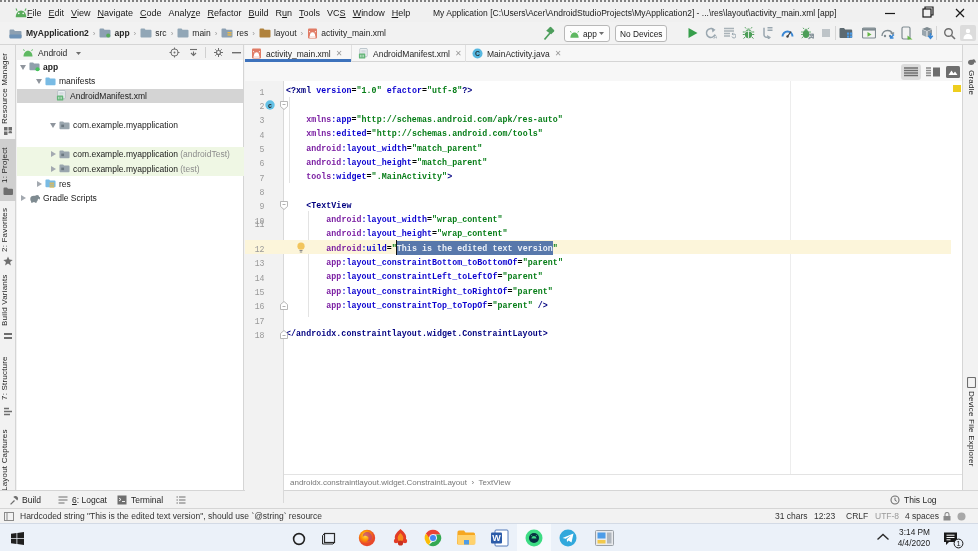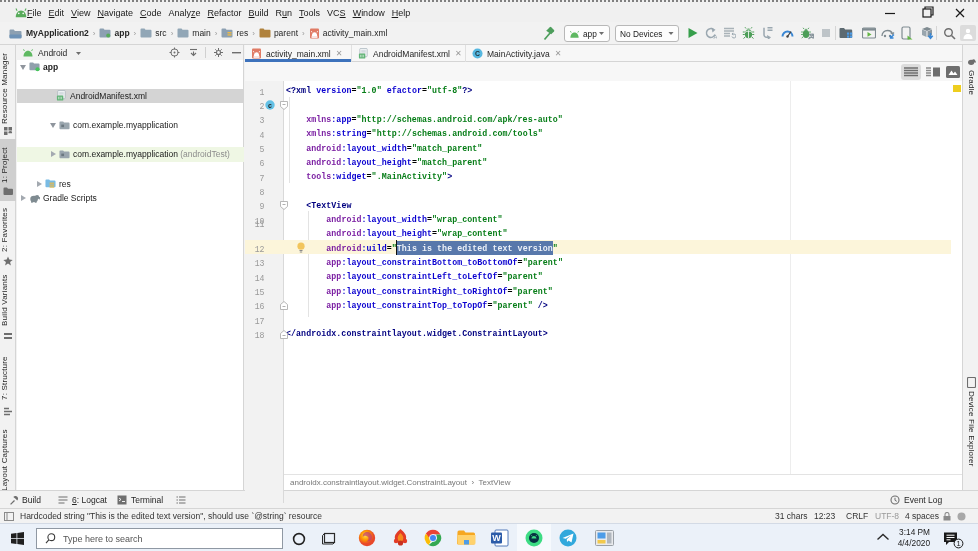--- a/index.html
+++ b/index.html
@@ -85,20 +85,21 @@
       <span><u>C</u>ode</span>
       <span>Analy<u>z</u>e</span>
       <span><u>R</u>efactor</span>
       <span><u>B</u>uild</span>
       <span>R<u>u</u>n</span>
       <span><u>T</u>ools</span>
       <span>VC<u>S</u></span>
       <span><u>W</u>indow</span>
       <span><u>H</u>elp</span>
   </div>
+  <div id="wintitle">My Application [C:\Users\Acer\AndroidStudioProjects\MyApplication2] - ...\res\layout\activity_main.xml [app]</div>
   <svg class="winbtn" style="left:875px" width="30" height="22">
       <path d="M10 11.5 H20" stroke="#1a1a1a" stroke-width="1.2"></path>
     </svg>
   <svg class="winbtn" style="left:912px" width="30" height="22">
       <rect x="11" y="7" width="8" height="8" fill="none" stroke="#1a1a1a" stroke-width="1.2"></rect>
       <path d="M13 7 V5 H21 V13 H19" fill="none" stroke="#1a1a1a" stroke-width="1.2"></path>
     </svg>
   <svg class="winbtn" style="left:945px" width="30" height="22">
       <path d="M11 7 L19 15 M19 7 L11 15" stroke="#1a1a1a" stroke-width="1.2"></path>
     </svg>
@@ -131,21 +132,21 @@
     <svg width="12" height="10" viewBox="0 0 12 10">
         <path d="M0.5 1.5 a1 1 0 0 1 1-1 h3 l1 1.3 h5 a1 1 0 0 1 1 1 v5.7 a1 1 0 0 1 -1 1 h-9 a1 1 0 0 1 -1-1 Z" fill="#8ca0b2"></path>
         <rect x="6.5" y="4" width="4" height="1.4" fill="#e9b949"></rect>
         <rect x="6.5" y="6.2" width="4" height="1.4" fill="#e9b949"></rect>
       </svg>
     <span style="margin-left:3px">res</span>
       <span class="crumbsep">›</span>
     <svg width="12" height="10" viewBox="0 0 12 10">
         <path d="M0.5 1.5 a1 1 0 0 1 1-1 h3 l1 1.3 h5 a1 1 0 0 1 1 1 v5.7 a1 1 0 0 1 -1 1 h-9 a1 1 0 0 1 -1-1 Z" fill="#b0823c"></path>
       </svg>
-    <span style="margin-left:3px">parent</span>
+    <span style="margin-left:3px">layout</span>
       <span class="crumbsep">›</span>
     <svg width="11" height="11" viewBox="0 0 11 11">
         <rect x="1" y="0.5" width="9" height="10" rx="1" fill="#e07b65"></rect>
         <path d="M3 4.4 2.3 3 M8 4.4 8.7 3" stroke="#fff" stroke-width="0.8"></path>
         <path d="M2.8 8 C2.8 5.8 4 4.2 5.5 4.2 C7 4.2 8.2 5.8 8.2 8 Z" fill="#fff"></path>
         <rect x="2.5" y="8.2" width="6" height="1.6" fill="#fff"></rect>
       </svg>
     <span style="margin-left:3px">activity_main.xml</span>
   </div>
   <div id="navright" class="abs" style="left:535px;top:0;height:22px;width:443px;">
@@ -156,21 +157,21 @@
     <div class="combo abs" style="left:29px;top:3px;width:46px">
       <svg width="11" height="8" viewBox="0 0 16 11" style="margin-right:3px">
           <path d="M3.2 3.5 2 1.2 M12.8 3.5 14 1.2" stroke="#5fb962" stroke-width="1.2"></path>
           <path d="M2 10.8 C2 6.5 4.6 3.2 8 3.2 C11.4 3.2 14 6.5 14 10.8 Z" fill="#5fb962"></path>
         </svg>
       app
       <svg width="7" height="5" style="margin-left:auto">
           <path d="M1 1 L3.5 4 L6 1 Z" fill="#6e6e6e"></path>
         </svg>
     </div>
-    <div class="combo abs" style="left:80px;top:3px;width:64px">No Devices<svg width="6" height="5" style="margin-left:auto">
+    <div class="combo abs" style="left:80px;top:3px;width:52px">No Devices<svg width="6" height="5" style="margin-left:auto">
           <path d="M0.5 1 L3 4 L5.5 1 Z" fill="#6e6e6e"></path>
         </svg></div>
     <svg class="abs" style="left:152px;top:5px" width="12" height="12">
         <path d="M1.5 1 L10.5 6 L1.5 11 Z" fill="#369e4b"></path>
       </svg>
     <svg class="abs" style="left:169px;top:5px" width="13" height="13">
         <path d="M9.5 2.5 a4.4 4.4 0 1 0 1.5 5" fill="none" stroke="#9aa7b0" stroke-width="1.5"></path>
         <path d="M7.5 0.5 L11.5 2.8 L8.5 5.5 Z" fill="#9aa7b0"></path>
         <text x="9.5" y="12" font-size="6" fill="#9aa7b0" font-family="Liberation Sans">A</text>
       </svg>
@@ -322,20 +323,28 @@
   <div id="tree">
     <div class="trow" style="top:0">
         <span style="width:2px"></span>
         <span class="tarr down"></span>
       <svg class="ticon" viewBox="0 0 12 11">
           <path d="M0.5 2 a1 1 0 0 1 1-1 h3 l1 1.3 h5 a1 1 0 0 1 1 1 v5.2 a1 1 0 0 1 -1 1 h-9 a1 1 0 0 1 -1-1 Z" fill="#90a0ac"></path>
           <circle cx="9.3" cy="8.5" r="2.3" fill="#45c35b"></circle>
         </svg>
       <b>app</b>
       </div>
+    <div class="trow" style="top:14.6px">
+        <span style="width:18px"></span>
+        <span class="tarr down"></span>
+      <svg class="ticon" viewBox="0 0 12 11">
+          <path d="M0.5 2 a1 1 0 0 1 1-1 h3 l1 1.3 h5 a1 1 0 0 1 1 1 v5.2 a1 1 0 0 1 -1 1 h-9 a1 1 0 0 1 -1-1 Z" fill="#79bbe4"></path>
+        </svg>
+      <span>manifests</span>
+      </div>
     <div class="trow" style="top:29.2px;background:#d4d4d4">
         <span style="width:37px"></span>
       <svg class="ticon" viewBox="0 0 12 12">
           <rect x="2" y="0.5" width="8" height="9" rx="0.8" fill="#f6f8f9" stroke="#9aa7b0" stroke-width="0.7"></rect>
           <path d="M3.5 2.5 h5 M3.5 4 h5 M3.5 5.5 h5" stroke="#b6c2ca" stroke-width="0.7"></path>
           <rect x="1" y="6" width="7" height="5.5" rx="1" fill="#62b477"></rect>
           <path d="M2.5 8 h1.2 M2.5 9.5 h1.2 M5 8 h1.2 M5 9.5 h1.2" stroke="#fff" stroke-width="0.9"></path>
         </svg>
       <span>AndroidManifest.xml</span>
       </div>
@@ -349,20 +358,29 @@
       <span>com.example.myapplication</span>
       </div>
     <div class="trow" style="top:87.6px;background:#eff7e4">
         <span style="width:32px"></span>
         <span class="tarr right"></span>
       <svg class="ticon" viewBox="0 0 12 11">
           <path d="M0.5 2 a1 1 0 0 1 1-1 h3 l1 1.3 h5 a1 1 0 0 1 1 1 v5.2 a1 1 0 0 1 -1 1 h-9 a1 1 0 0 1 -1-1 Z" fill="#9aa6ae"></path>
           <rect x="2.5" y="4.5" width="3" height="2.8" fill="#6b7880"></rect>
         </svg>
       <span>com.example.myapplication <span class="grey">(androidTest)</span></span>
+      </div>
+    <div class="trow" style="top:102.2px;background:#eff7e4">
+        <span style="width:32px"></span>
+        <span class="tarr right"></span>
+      <svg class="ticon" viewBox="0 0 12 11">
+          <path d="M0.5 2 a1 1 0 0 1 1-1 h3 l1 1.3 h5 a1 1 0 0 1 1 1 v5.2 a1 1 0 0 1 -1 1 h-9 a1 1 0 0 1 -1-1 Z" fill="#9aa6ae"></path>
+          <rect x="2.5" y="4.5" width="3" height="2.8" fill="#6b7880"></rect>
+        </svg>
+      <span>com.example.myapplication <span class="grey">(test)</span></span>
       </div>
     <div class="trow" style="top:116.8px">
         <span style="width:18px"></span>
         <span class="tarr right"></span>
       <svg class="ticon" viewBox="0 0 12 11">
           <path d="M0.5 2 a1 1 0 0 1 1-1 h3 l1 1.3 h5 a1 1 0 0 1 1 1 v5.2 a1 1 0 0 1 -1 1 h-9 a1 1 0 0 1 -1-1 Z" fill="#79bbe4"></path>
           <rect x="5" y="4.5" width="5" height="1.3" fill="#e9b949"></rect>
           <rect x="5" y="6.6" width="5" height="1.3" fill="#e9b949"></rect>
           <rect x="5" y="8.7" width="5" height="1.3" fill="#e9b949"></rect>
         </svg>
@@ -448,21 +466,21 @@
 <div class="lnum" style="top:179.45px">13</div>
 <div class="lnum" style="top:193.75px">14</div>
 <div class="lnum" style="top:208.05px">15</div>
 <div class="lnum" style="top:222.35px">16</div>
 <div class="lnum" style="top:236.65px">17</div>
 <div class="lnum" style="top:250.95px">18</div>
 </div>
     <div id="code" style="position:absolute;left:0;top:0;width:100%;height:100%;z-index:3">
 <div class="codeline" style="top:5.35px"><span class="tg">&lt;?xml</span> <span class="an">version</span>=<span class="av">"1.0"</span> <span class="an">efactor</span>=<span class="av">"utf-8"</span><span class="tg">?&gt;</span></div>
 <div class="codeline" style="top:33.95px">    <span class="pf">xmlns</span><span class="an">:app</span>=<span class="av">"http://schemas.android.com/apk/res-auto"</span></div>
-<div class="codeline" style="top:48.25px">    <span class="pf">xmlns</span><span class="an">:string</span>=<span class="av">"http://schemas.android.com/tools"</span></div>
+<div class="codeline" style="top:48.25px">    <span class="pf">xmlns</span><span class="an">:edited</span>=<span class="av">"http://schemas.android.com/tools"</span></div>
 <div class="codeline" style="top:62.55px">    <span class="pf">android</span><span class="an">:layout_width</span>=<span class="av">"match_parent"</span></div>
 <div class="codeline" style="top:76.85px">    <span class="pf">android</span><span class="an">:layout_height</span>=<span class="av">"match_parent"</span></div>
 <div class="codeline" style="top:91.15px">    <span class="pf">tools</span><span class="an">:widget</span>=<span class="av">".MainActivity"</span><span class="tg">&gt;</span></div>
 <div class="codeline" style="top:105.45px"></div>
 <div class="codeline" style="top:119.75px">    <span class="tg">&lt;TextView</span></div>
 <div class="codeline" style="top:134.05px">        <span class="pf">android</span><span class="an">:layout_width</span>=<span class="av">"wrap_content"</span></div>
 <div class="codeline" style="top:148.35px">        <span class="pf">android</span><span class="an">:layout_height</span>=<span class="av">"wrap_content"</span></div>
 <div class="codeline" style="top:162.65px">        <span class="pf">android</span><span class="an">:uild</span>=<span class="av">"</span><span class="sel">This is the edited text version</span><span class="av">"</span></div>
 <div class="codeline" style="top:176.95px">        <span class="pf">app</span><span class="an">:layout_constraintBottom_toBottomOf</span>=<span class="av">"parent"</span></div>
 <div class="codeline" style="top:191.25px">        <span class="pf">app</span><span class="an">:layout_constraintLeft_toLeftOf</span>=<span class="av">"parent"</span></div>
@@ -518,21 +536,21 @@
   <span class="abs" style="left:131px;top:4px">Terminal</span>
   <svg class="abs" style="left:176px;top:5px" width="10" height="9">
       <path d="M3 1 h6.5 M3 4 h6.5 M3 7 h6.5" stroke="#6e6e6e" stroke-width="1.2"></path>
       <path d="M0.5 1 h1.4 M0.5 4 h1.4 M0.5 7 h1.4" stroke="#6e6e6e" stroke-width="1.2"></path>
     </svg>
   <span class="abs" style="left:190px;top:17px">TODO</span>
   <svg class="abs" style="left:890px;top:4px" width="10" height="10">
       <circle cx="5" cy="5" r="4" fill="none" stroke="#6e6e6e" stroke-width="1.1"></circle>
       <path d="M5 2.8 V5.3 L6.8 6.3" stroke="#6e6e6e" stroke-width="1" fill="none"></path>
     </svg>
-  <span class="abs" style="left:904px;top:4px">Event Log</span>
+  <span class="abs" style="left:904px;top:4px">This Log</span>
 </div>
 
 <div class="abs" id="statusbar">
   <svg class="abs" style="left:4px;top:3px" width="10" height="9">
       <rect x="0.5" y="0.5" width="9" height="8" fill="none" stroke="#8a8a8a" stroke-width="1"></rect>
       <path d="M3 0.5 V8.5" stroke="#8a8a8a" stroke-width="1"></path>
     </svg>
   <span class="abs" style="left:20px;top:2px">Hardcoded string "This is the edited text version", should use `@string` resource</span>
   <span class="abs" style="left:775px;top:2px">31 chars</span>
   <span class="abs" style="left:814px;top:2px">12:23</span>
@@ -548,27 +566,20 @@
     </svg>
 </div>
 
 <div class="abs" id="taskbar">
   <svg class="abs" style="left:11px;top:8px" width="13" height="13" viewBox="0 0 13 13">
       <path d="M0 1.8 L5.5 1 V6.2 H0 Z" fill="#1f1f1f"></path>
       <path d="M6.3 0.9 L13 0 V6.2 H6.3 Z" fill="#1f1f1f"></path>
       <path d="M0 7 H5.5 V12 L0 11.2 Z" fill="#1f1f1f"></path>
       <path d="M6.3 7 H13 V13 L6.3 12.1 Z" fill="#1f1f1f"></path>
     </svg>
-  <div class="abs" style="left:36px;top:4px;width:247px;height:21px;background:#fff;border:1px solid #8f98a3;display:flex;align-items:center">
-    <svg style="margin-left:8px" width="11" height="12">
-        <circle cx="6.3" cy="4.2" r="3.4" fill="none" stroke="#3a3a3a" stroke-width="1.1"></circle>
-        <path d="M3.8 6.8 L1 10.2" stroke="#3a3a3a" stroke-width="1.1"></path>
-      </svg>
-    <span style="margin-left:7px;font-size:9px;color:#555">Type here to search</span>
-  </div>
   <svg class="abs" style="left:292px;top:8px" width="14" height="14">
       <circle cx="7" cy="7" r="5.4" fill="none" stroke="#222" stroke-width="1.6"></circle>
     </svg>
   <svg class="abs" style="left:322px;top:7px" width="15" height="14">
       <rect x="2.5" y="2.5" width="10" height="9" fill="none" stroke="#2a2a2a" stroke-width="1.2"></rect>
       <path d="M2.5 2.5 L0.5 4.5 V13 H11 L12.5 11.5" fill="none" stroke="#2a2a2a" stroke-width="1"></path>
     </svg>
 
   <svg class="abs" style="left:358px;top:5px" width="18" height="18">
       <defs>

